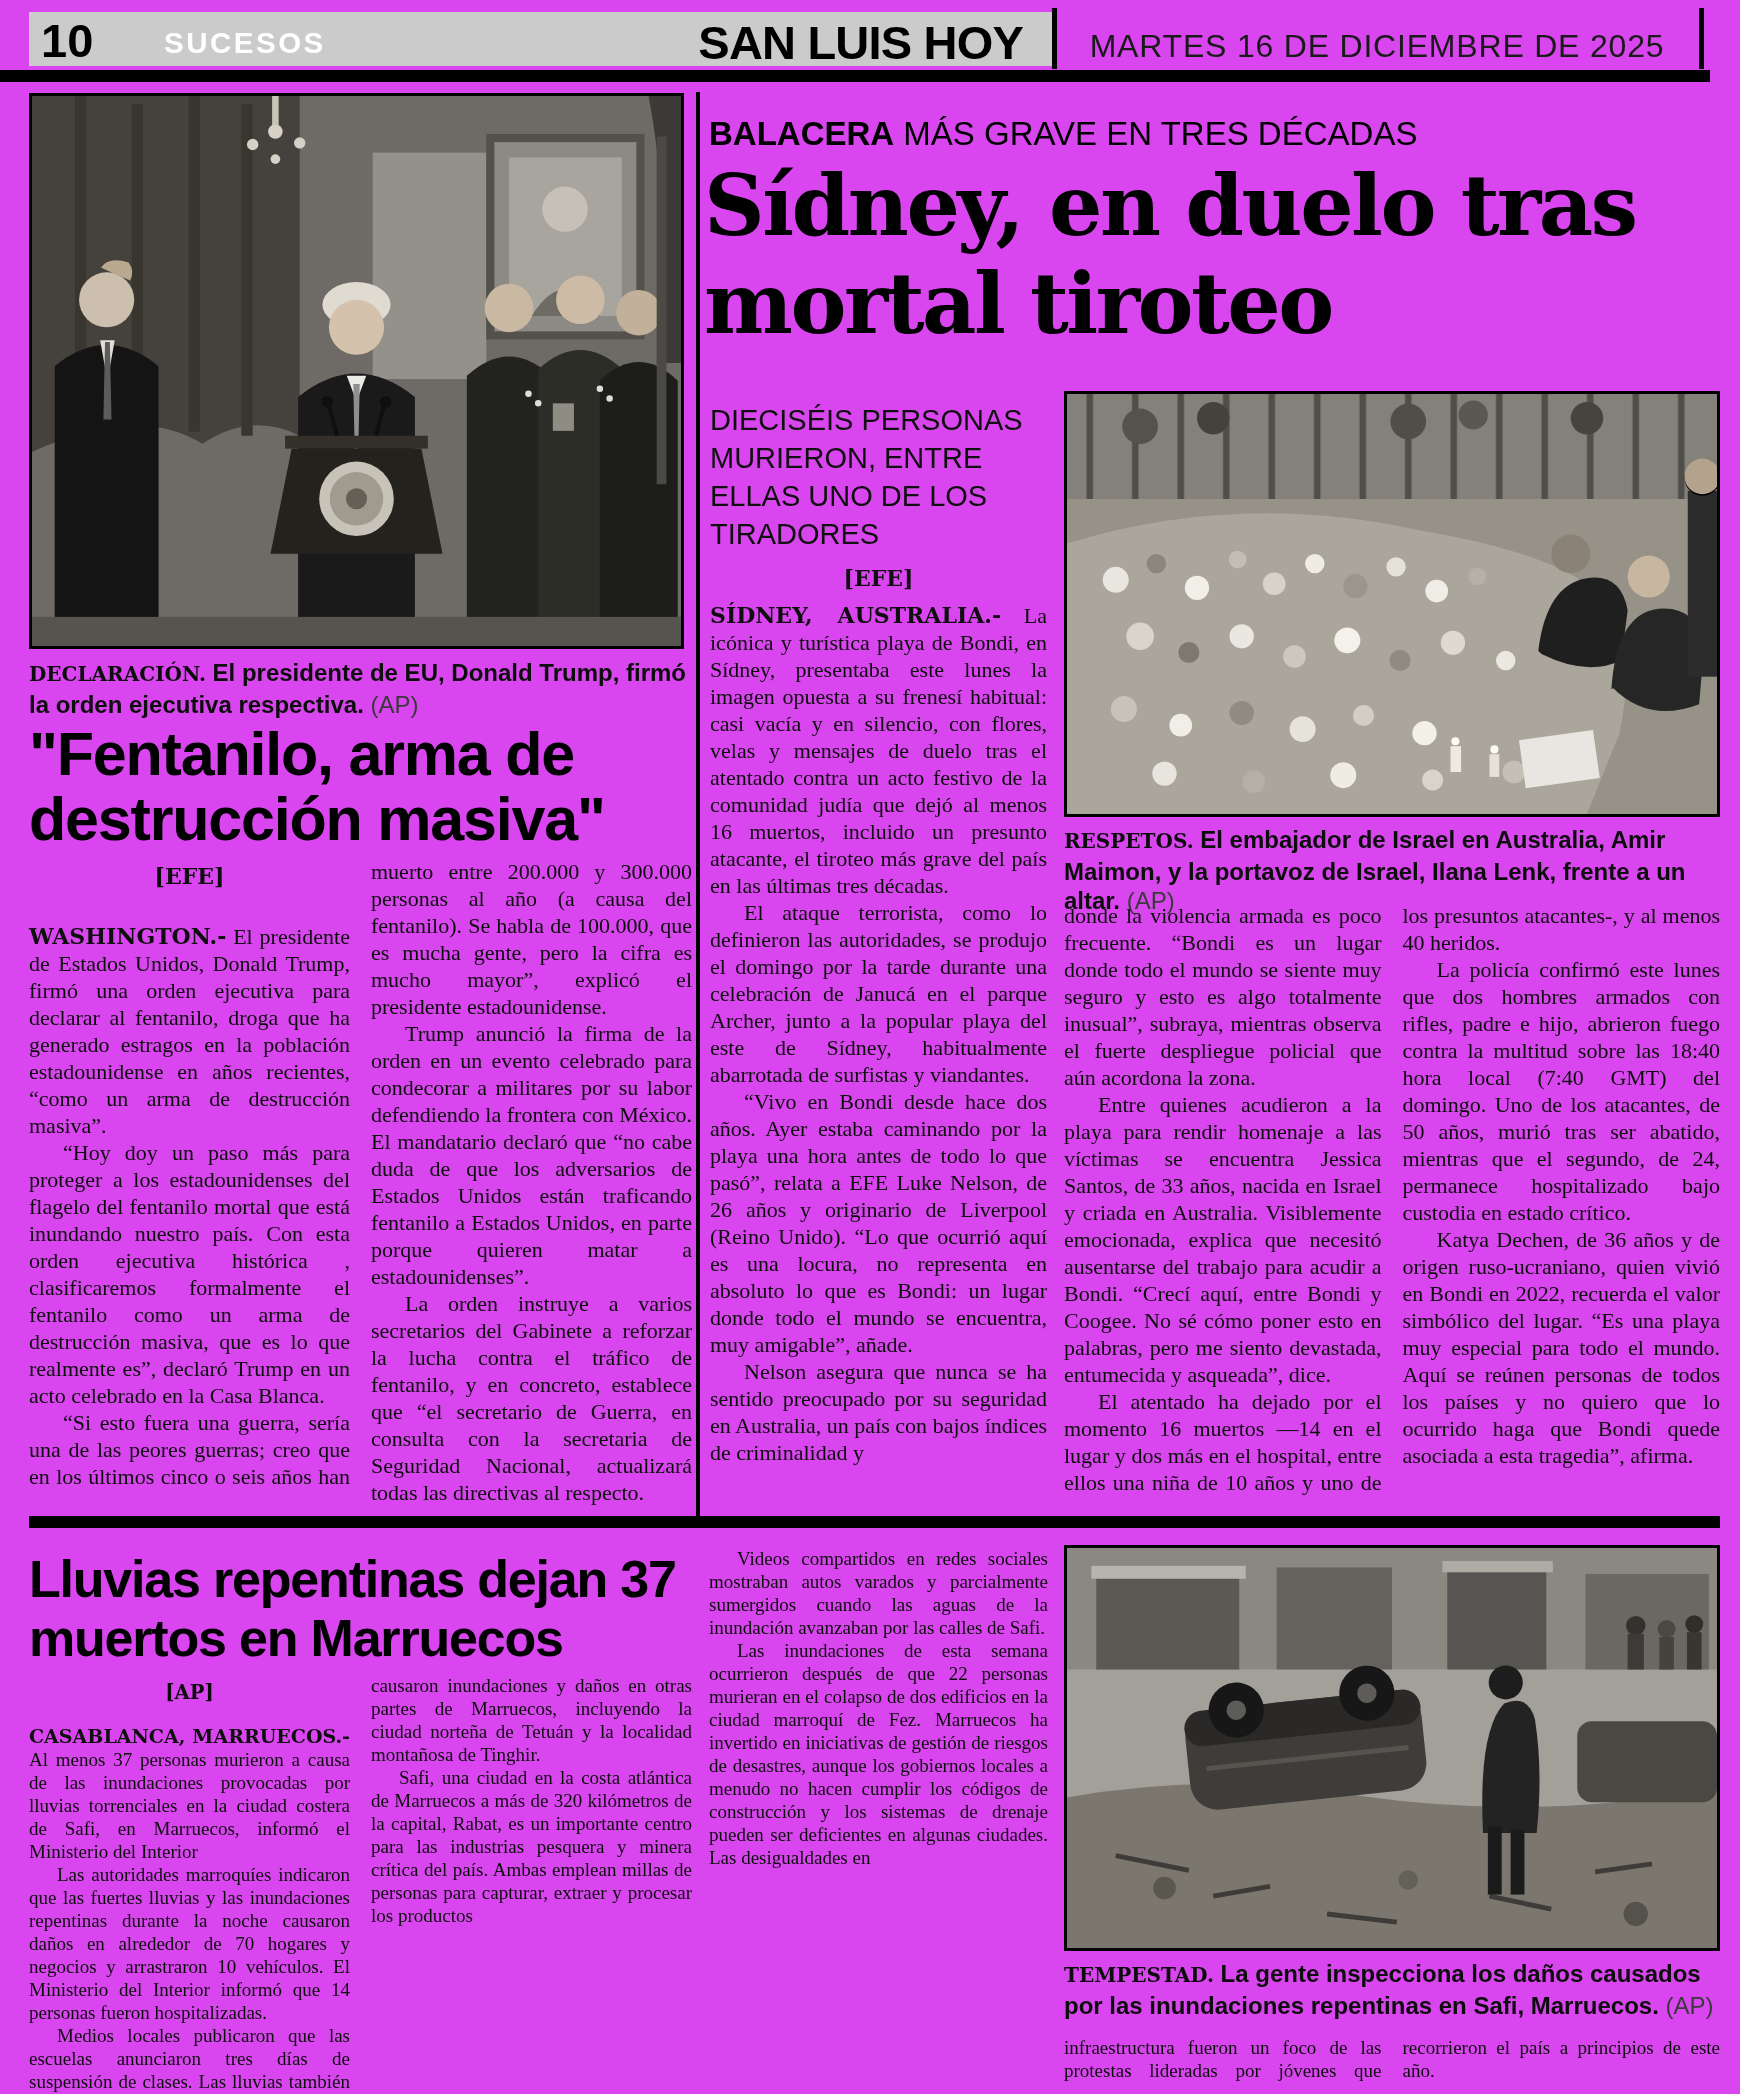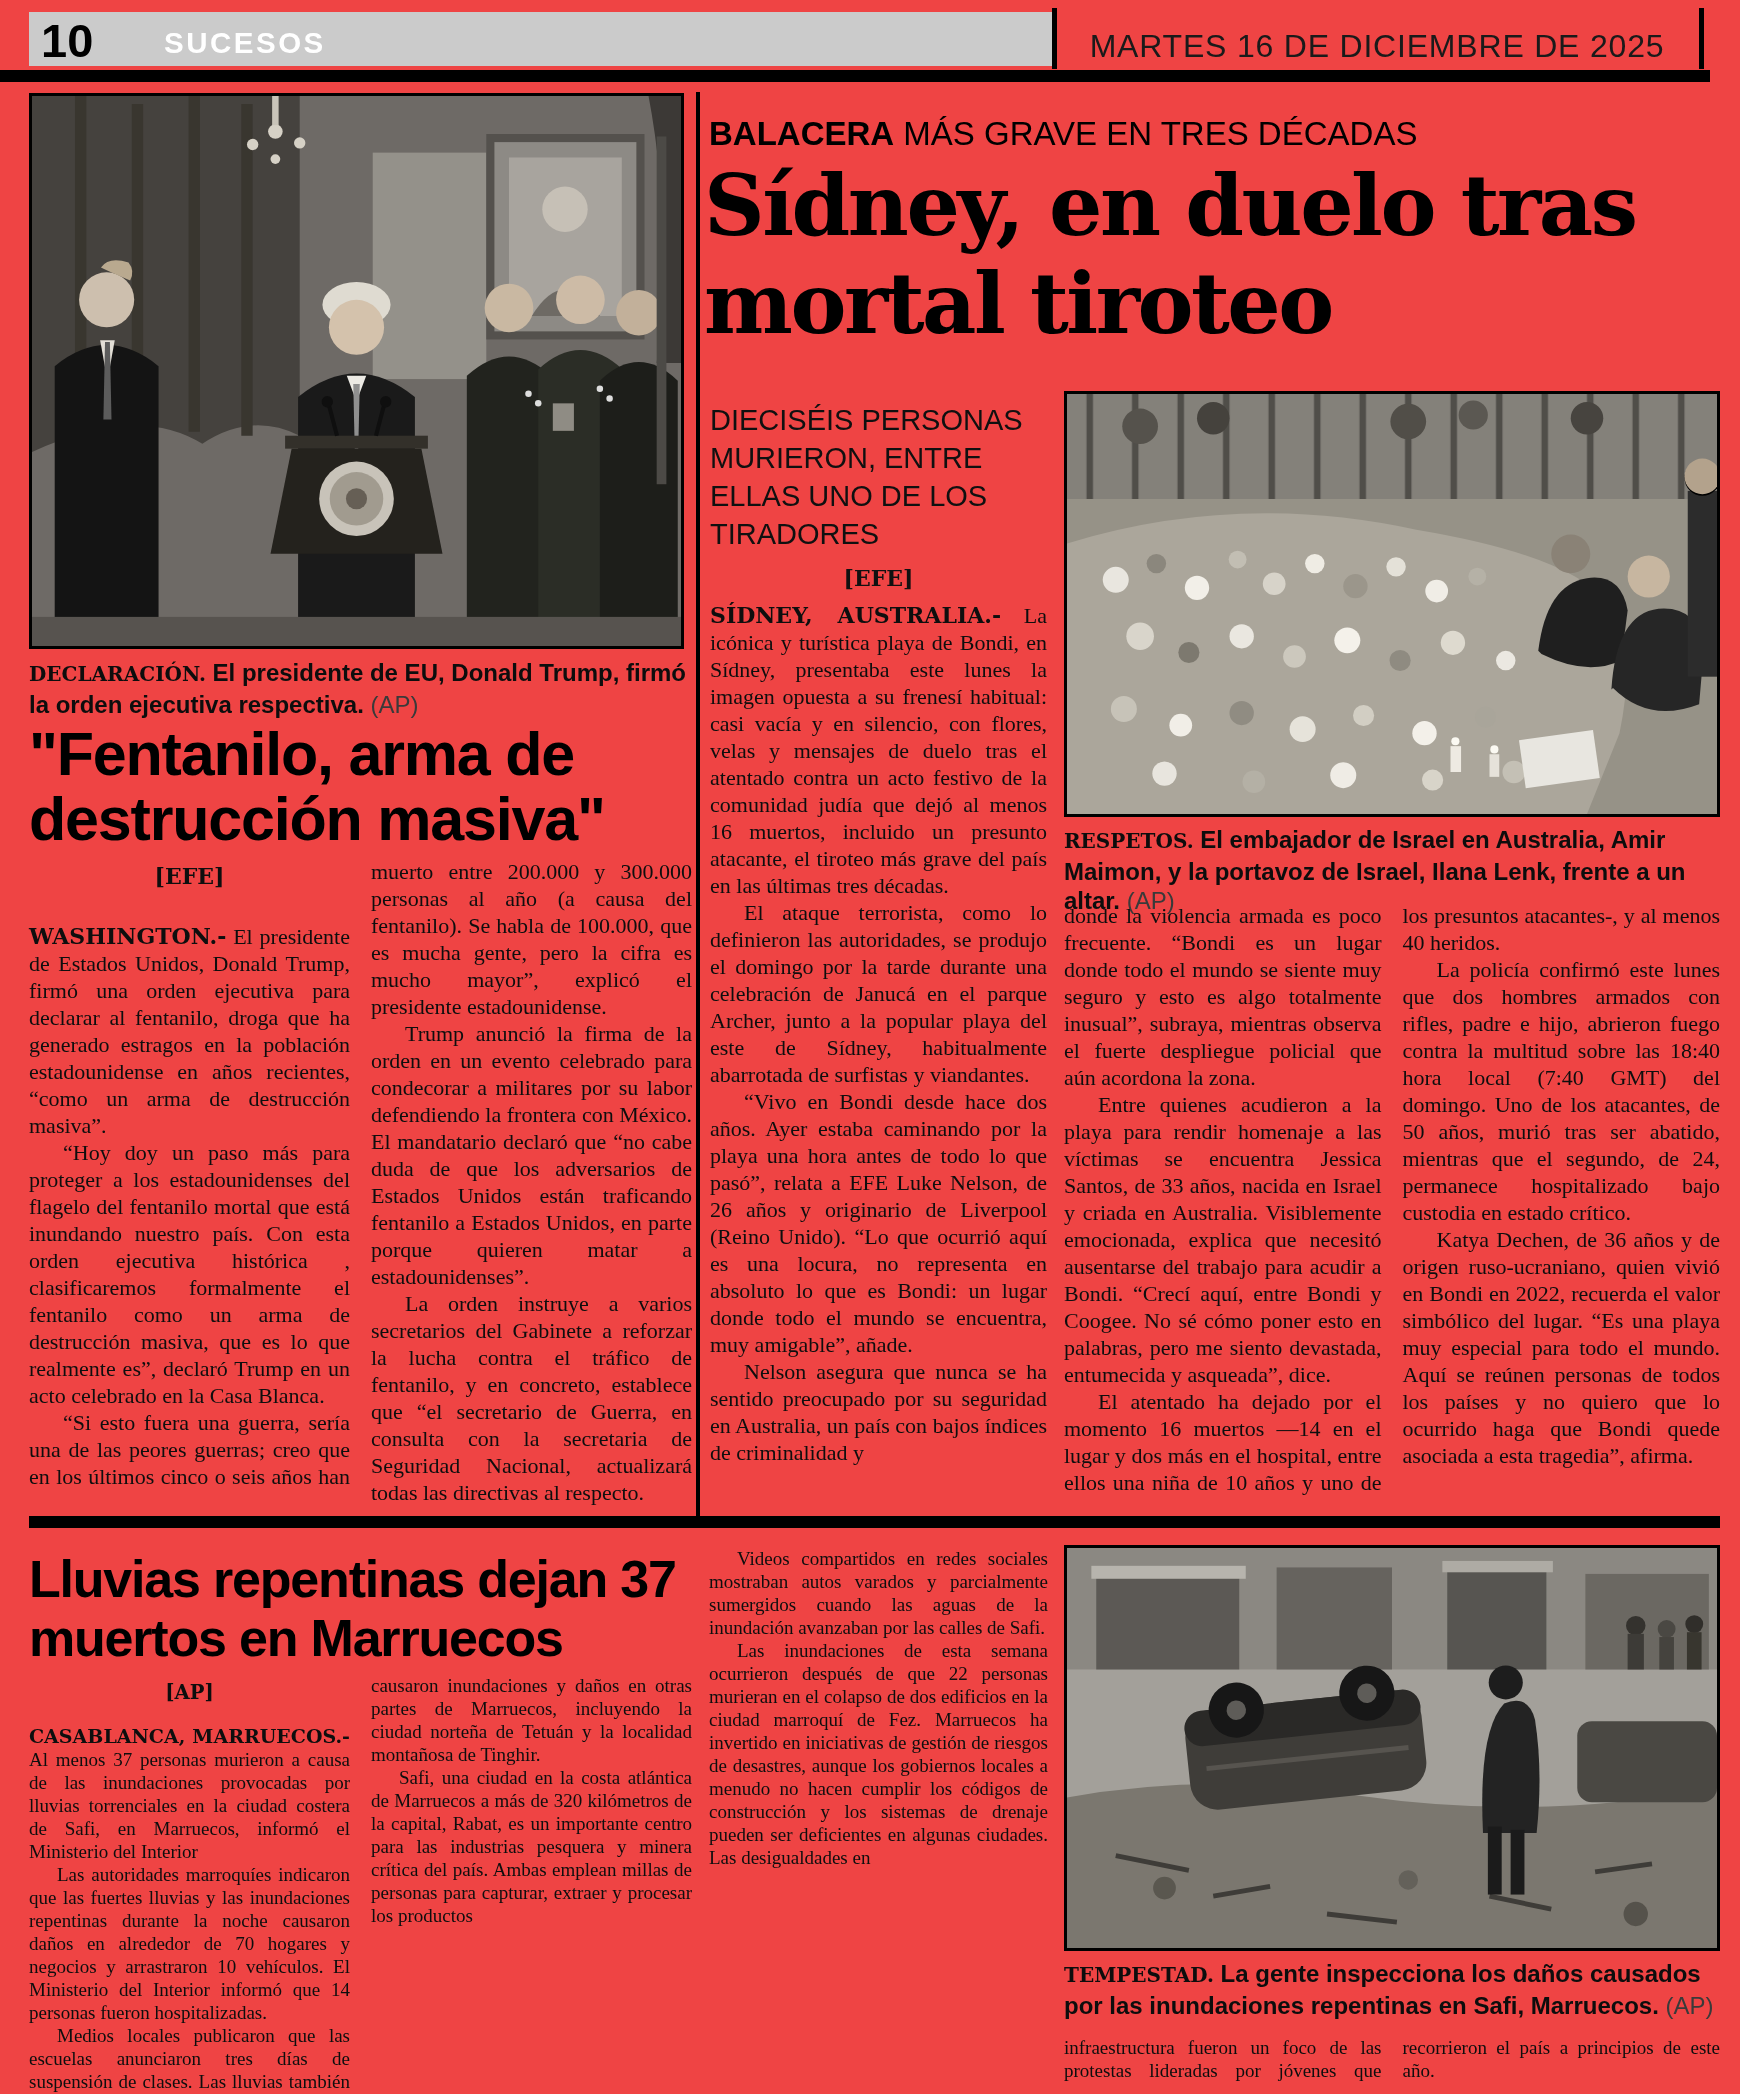--- a/index.html
+++ b/index.html
@@ -1,17 +1,17 @@
 <!DOCTYPE html>
 <html style="font-size:13px"><head>
 <meta charset="utf-8">
 <title>San Luis Hoy — Sucesos</title>
 <style>
   html,body{margin:0;padding:0;background:#ffffff;}
-  .page{position:relative;width:1741px;height:2095px;background:#ef4444;overflow:hidden;
+  .page{position:relative;width:1741px;height:2095px;background:#d946ef;overflow:hidden;
         font-family:"Liberation Serif",serif;color:#111;}
   .abs{position:absolute;}
 
   
   .hdr-bar{background:#cbcbcb;}
   .pagenum{font-family:"Liberation Sans",sans-serif;font-weight:900;font-size:47px;color:#000;}
   .section-lbl{font-family:Liberation Sans, sans-serif;font-weight:bold;font-size:29.5px;
                letter-spacing:2.5px;color:#ffffff;}
   .masthead{font-family:"Liberation Sans",sans-serif;font-weight:900;font-size:47px;
             letter-spacing:-0.8px;color:#000;}
@@ -51,20 +51,21 @@
   .vrule{background:#000;}
 </style>
 </head>
 <body>
 
 <div class="page">
 
   <div class="abs hdr-bar" style="left:29px;top:11.5px;width:1023px;height:54px;"></div>
   <div class="abs pagenum" style="left:41px;top:13px;">10</div>
   <div class="abs section-lbl" style="left:164px;top:26px;">SUCESOS</div>
+  <div class="abs masthead" style="left:29px;top:14.7px;width:994px;text-align:right;">SAN LUIS HOY</div>
   <div class="abs vrule" style="left:1052px;top:8.2px;width:4.9px;height:61px;"></div>
   <div class="abs hdr-date" style="left:1056px;top:28px;width:642px;text-align:center;">MARTES 16 DE DICIEMBRE DE 2025</div>
   <div class="abs vrule" style="left:1699px;top:8.2px;width:4.9px;height:61px;"></div>
   <div class="abs black-bar" style="left:0;top:70px;width:1710px;height:12.3px;"></div>
 
   <div class="abs vrule" style="left:696px;top:92px;width:4.1px;height:1424px;"></div>
 
   <div class="abs photo-frame" style="left:29px;top:93px;width:655px;height:556px;">
     <svg viewBox="0 0 800 680" preserveAspectRatio="none">
       <rect width="800" height="680" fill="#6e6a66"></rect>

